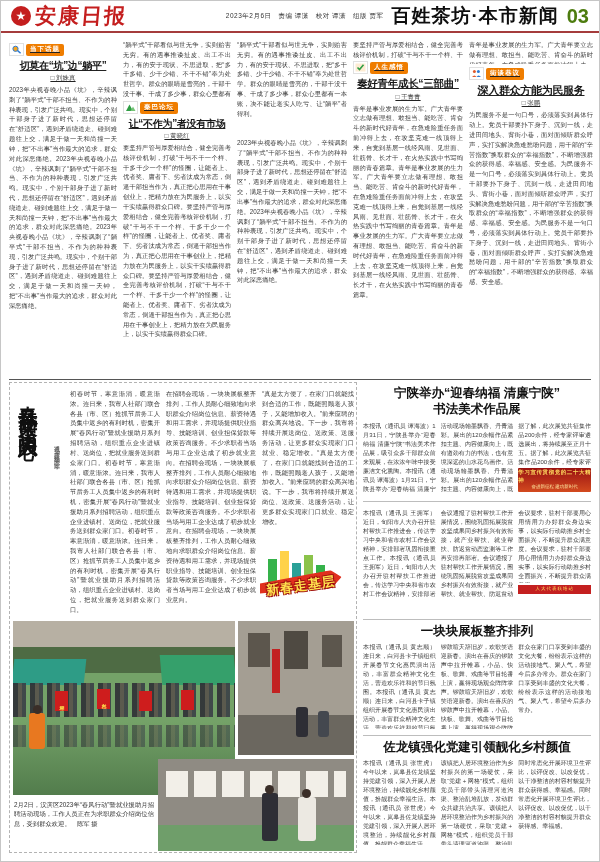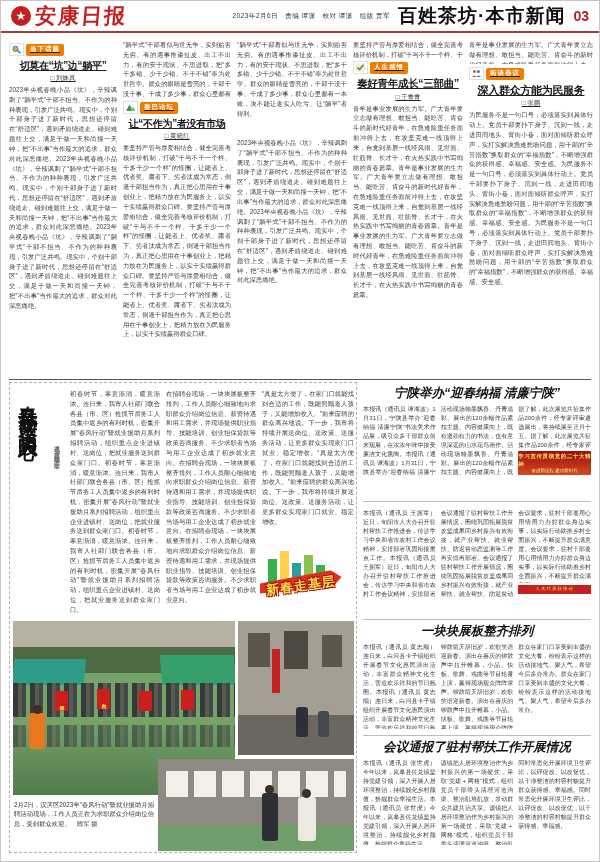--- a/index.html
+++ b/index.html
@@ -9,21 +9,21 @@
   
   .hdr{position:absolute;left:0;top:0;width:100%;height:32px;border-bottom:2px solid #a53c3c;
     display:flex;align-items:center;padding:0 10px;box-sizing:border-box;}
   .masthead{display:flex;align-items:center;gap:4px;color:#c41e1e;}
   .emblem{width:20px;height:20px;border-radius:50%;background:#c41e1e;color:#fff;font-size:12px;
     line-height:20px;text-align:center;flex:none;}
   .mast-text{font-size:21px;font-weight:bold;transform:skewX(-5deg);letter-spacing:2px;}
   .hdr-right{margin-left:auto;display:flex;align-items:center;gap:8px;}
   .dateline{font-size:6.5px;color:#333;letter-spacing:.5px;}
   .section-title{font-size:19px;font-weight:bold;color:#0e0e0e;letter-spacing:1px;}
-  .pageno{font-size:14px;font-weight:bold;color:#b91c1c;text-align:center;}
+  .pageno{font-size:20px;font-weight:bold;color:#4d7c0f;text-align:center;}
   
   .top{position:absolute;left:8px;top:39px;width:582px;height:337px;display:flex;gap:6px;}
   .opcol{flex:none;display:flex;flex-direction:column;overflow:hidden;}
   .body-txt{font-size:6.3px;line-height:1.56;color:#3b3b3b;text-align:justify;
     overflow:hidden;word-break:break-all;flex:none;}
   .grow{flex:1 1 auto;}
   .art-head{text-align:center;flex:none;padding:1px 0 2px;text-decoration:underline;}
   .badge-row{display:flex;align-items:center;gap:2px;margin:2px 0 3px;}
   .badge-icon{width:13px;height:11px;background:#fff;border:1px solid #e0e0e0;flex:none;
     display:flex;align-items:center;justify-content:center;overflow:hidden;}
@@ -41,21 +41,21 @@
   .vbyline{position:absolute;left:42px;top:58px;writing-mode:vertical-rl;font-size:6px;
     color:#555;height:165px;letter-spacing:1px;}
   .ftxt{position:absolute;top:6px;font-size:6.3px;line-height:1.56;color:#3b3b3b;
     text-align:justify;overflow:hidden;word-break:break-all;}
   .photo{position:absolute;overflow:hidden;background:#888;}
   .caption{position:absolute;left:4px;top:417px;width:140px;height:48px;font-size:6.3px;
     line-height:1.5;color:#333;text-align:justify;overflow:hidden;background:#fff;z-index:4;}
   
   .news{position:absolute;left:354px;top:0;width:228px;height:471px;}
   .news-art{position:relative;border-bottom:1px solid #bdbdbd;padding:3px 0 4px;box-sizing:border-box;}
-  .news-title{text-align:center;font-size:12.5px;font-weight:bold;color:#121212;line-height:1.3;font-style:italic;}
+  .news-title{text-align:center;font-size:12.5px;font-weight:bold;color:#121212;line-height:1.3;}
   .news-cols{display:flex;gap:5px;margin-top:4px;}
   .news-col{flex:1;font-size:6px;line-height:1.5;color:#3b3b3b;text-align:justify;
     overflow:hidden;word-break:break-all;}
   
   .banner-20da{height:24px;margin-top:2px;background:linear-gradient(180deg,#991111,#d34a1f);
     color:#ffd95e;display:flex;flex-direction:column;align-items:center;justify-content:center;
     border-radius:1px;}
   .banner-20da .l1{font-size:5.5px;font-weight:bold;letter-spacing:.5px;}
   .banner-20da .l2{font-size:4.5px;color:#ffe9a0;}
   .mini-banner{height:9px;margin-top:2px;background:#c42020;color:#ffd95e;font-size:4.5px;
@@ -223,20 +223,21 @@
         <div style="position:absolute;left:144px;top:30px;width:9px;height:9px;border-radius:50%;background:#3a2e28"></div>
       </div>
 
       <div class="caption">2月2日，汉滨区2023年“春风行动”暨就业援助月招聘活动现场，工作人员正在为求职群众介绍岗位信息，受到群众欢迎。　陈军 摄</div>
     </div>
 
     <div class="news">
 
       <div class="news-art" style="height:120px">
         <div class="news-title">宁陕举办“迎春纳福 清廉宁陕”</div>
+        <div class="news-title">书法美术作品展</div>
         <div class="news-cols">
           <div class="news-col" style="height:72px">本报讯（通讯员 谭海波）1月31日，宁陕县举办“迎春纳福 清廉宁陕”书法美术作品展，吸引众多干部群众前来观展，在浓浓年味中接受廉洁文化熏陶。本报讯（通讯员 谭海波）1月31日，宁陕县举办“迎春纳福 清廉宁陕”书法美术作品展，吸引众多干部群众前来观展，在浓浓年味中接受廉洁文化熏陶。</div>
           <div class="news-col" style="height:72px">活动现场翰墨飘香、丹青溢彩。展出的120余幅作品紧扣主题、内容健康向上，既有遒劲有力的书法，也有意境深远的山水花鸟画作。活动现场翰墨飘香、丹青溢彩。展出的120余幅作品紧扣主题、内容健康向上，既有遒劲有力的书法，也有意境深远的山水花鸟画作。</div>
           <div class="news-col">
             <div style="height:44px;overflow:hidden">据了解，此次展览共征集作品200余件，经专家评审遴选展出，将持续展至正月十五。据了解，此次展览共征集作品200余件，经专家评审遴选展出，将持续展至正月十五。</div>
             <div class="banner-20da">
               <div class="l1">学习宣传贯彻党的二十大精神</div>
               <div class="l2">奋进新征程 建功新时代</div>
             </div>
           </div>
@@ -257,21 +258,21 @@
       <div class="news-art" style="height:116px">
         <div class="news-title">一块块展板整齐排列</div>
         <div class="news-cols">
           <div class="news-col" style="height:86px">本报讯（通讯员 黄志顺）连日来，白河县卡子镇组织开展春节文化惠民演出活动，丰富群众精神文化生活，营造欢乐祥和的节日氛围。本报讯（通讯员 黄志顺）连日来，白河县卡子镇组织开展春节文化惠民演出活动，丰富群众精神文化生活，营造欢乐祥和的节日氛围。</div>
           <div class="news-col" style="height:86px">锣鼓喧天辞旧岁，欢歌笑语迎新春。演出在喜庆的锣鼓声中拉开帷幕，小品、快板、歌舞、戏曲等节目轮番上演，赢得现场观众阵阵掌声。锣鼓喧天辞旧岁，欢歌笑语迎新春。演出在喜庆的锣鼓声中拉开帷幕，小品、快板、歌舞、戏曲等节目轮番上演，赢得现场观众阵阵掌声。</div>
           <div class="news-col" style="height:86px">群众在家门口享受到丰盛的文化大餐，纷纷表示这样的活动接地气、聚人气，希望今后多办常办。群众在家门口享受到丰盛的文化大餐，纷纷表示这样的活动接地气、聚人气，希望今后多办常办。</div>
         </div>
       </div>
 
       <div class="news-art" style="height:115px;border-bottom:none">
-        <div class="news-title">会议通报了驻村帮扶工作开展情况</div>
+        <div class="news-title">佐龙镇强化党建引领靓化乡村颜值</div>
         <div class="news-cols">
           <div class="news-col" style="height:86px">本报讯（通讯员 张世虎）今年以来，岚皋县佐龙镇坚持党建引领，深入开展人居环境整治，持续靓化乡村颜值，扮靓群众幸福生活。本报讯（通讯员 张世虎）今年以来，岚皋县佐龙镇坚持党建引领，深入开展人居环境整治，持续靓化乡村颜值，扮靓群众幸福生活。</div>
           <div class="news-col" style="height:86px">该镇把人居环境整治作为乡村振兴的第一场硬仗，采取“党建＋网格”模式，组织党员干部带头清理河道沟渠、整治乱堆乱放，发动群众共建共治共享。该镇把人居环境整治作为乡村振兴的第一场硬仗，采取“党建＋网格”模式，组织党员干部带头清理河道沟渠、整治乱堆乱放，发动群众共建共治共享。</div>
           <div class="news-col" style="height:86px">同时常态化开展环境卫生评比，以评促改、以改促优，以干净整洁的村容村貌提升群众获得感、幸福感。同时常态化开展环境卫生评比，以评促改、以改促优，以干净整洁的村容村貌提升群众获得感、幸福感。</div>
         </div>
       </div>
 
     </div>
   </div>
 </div>

